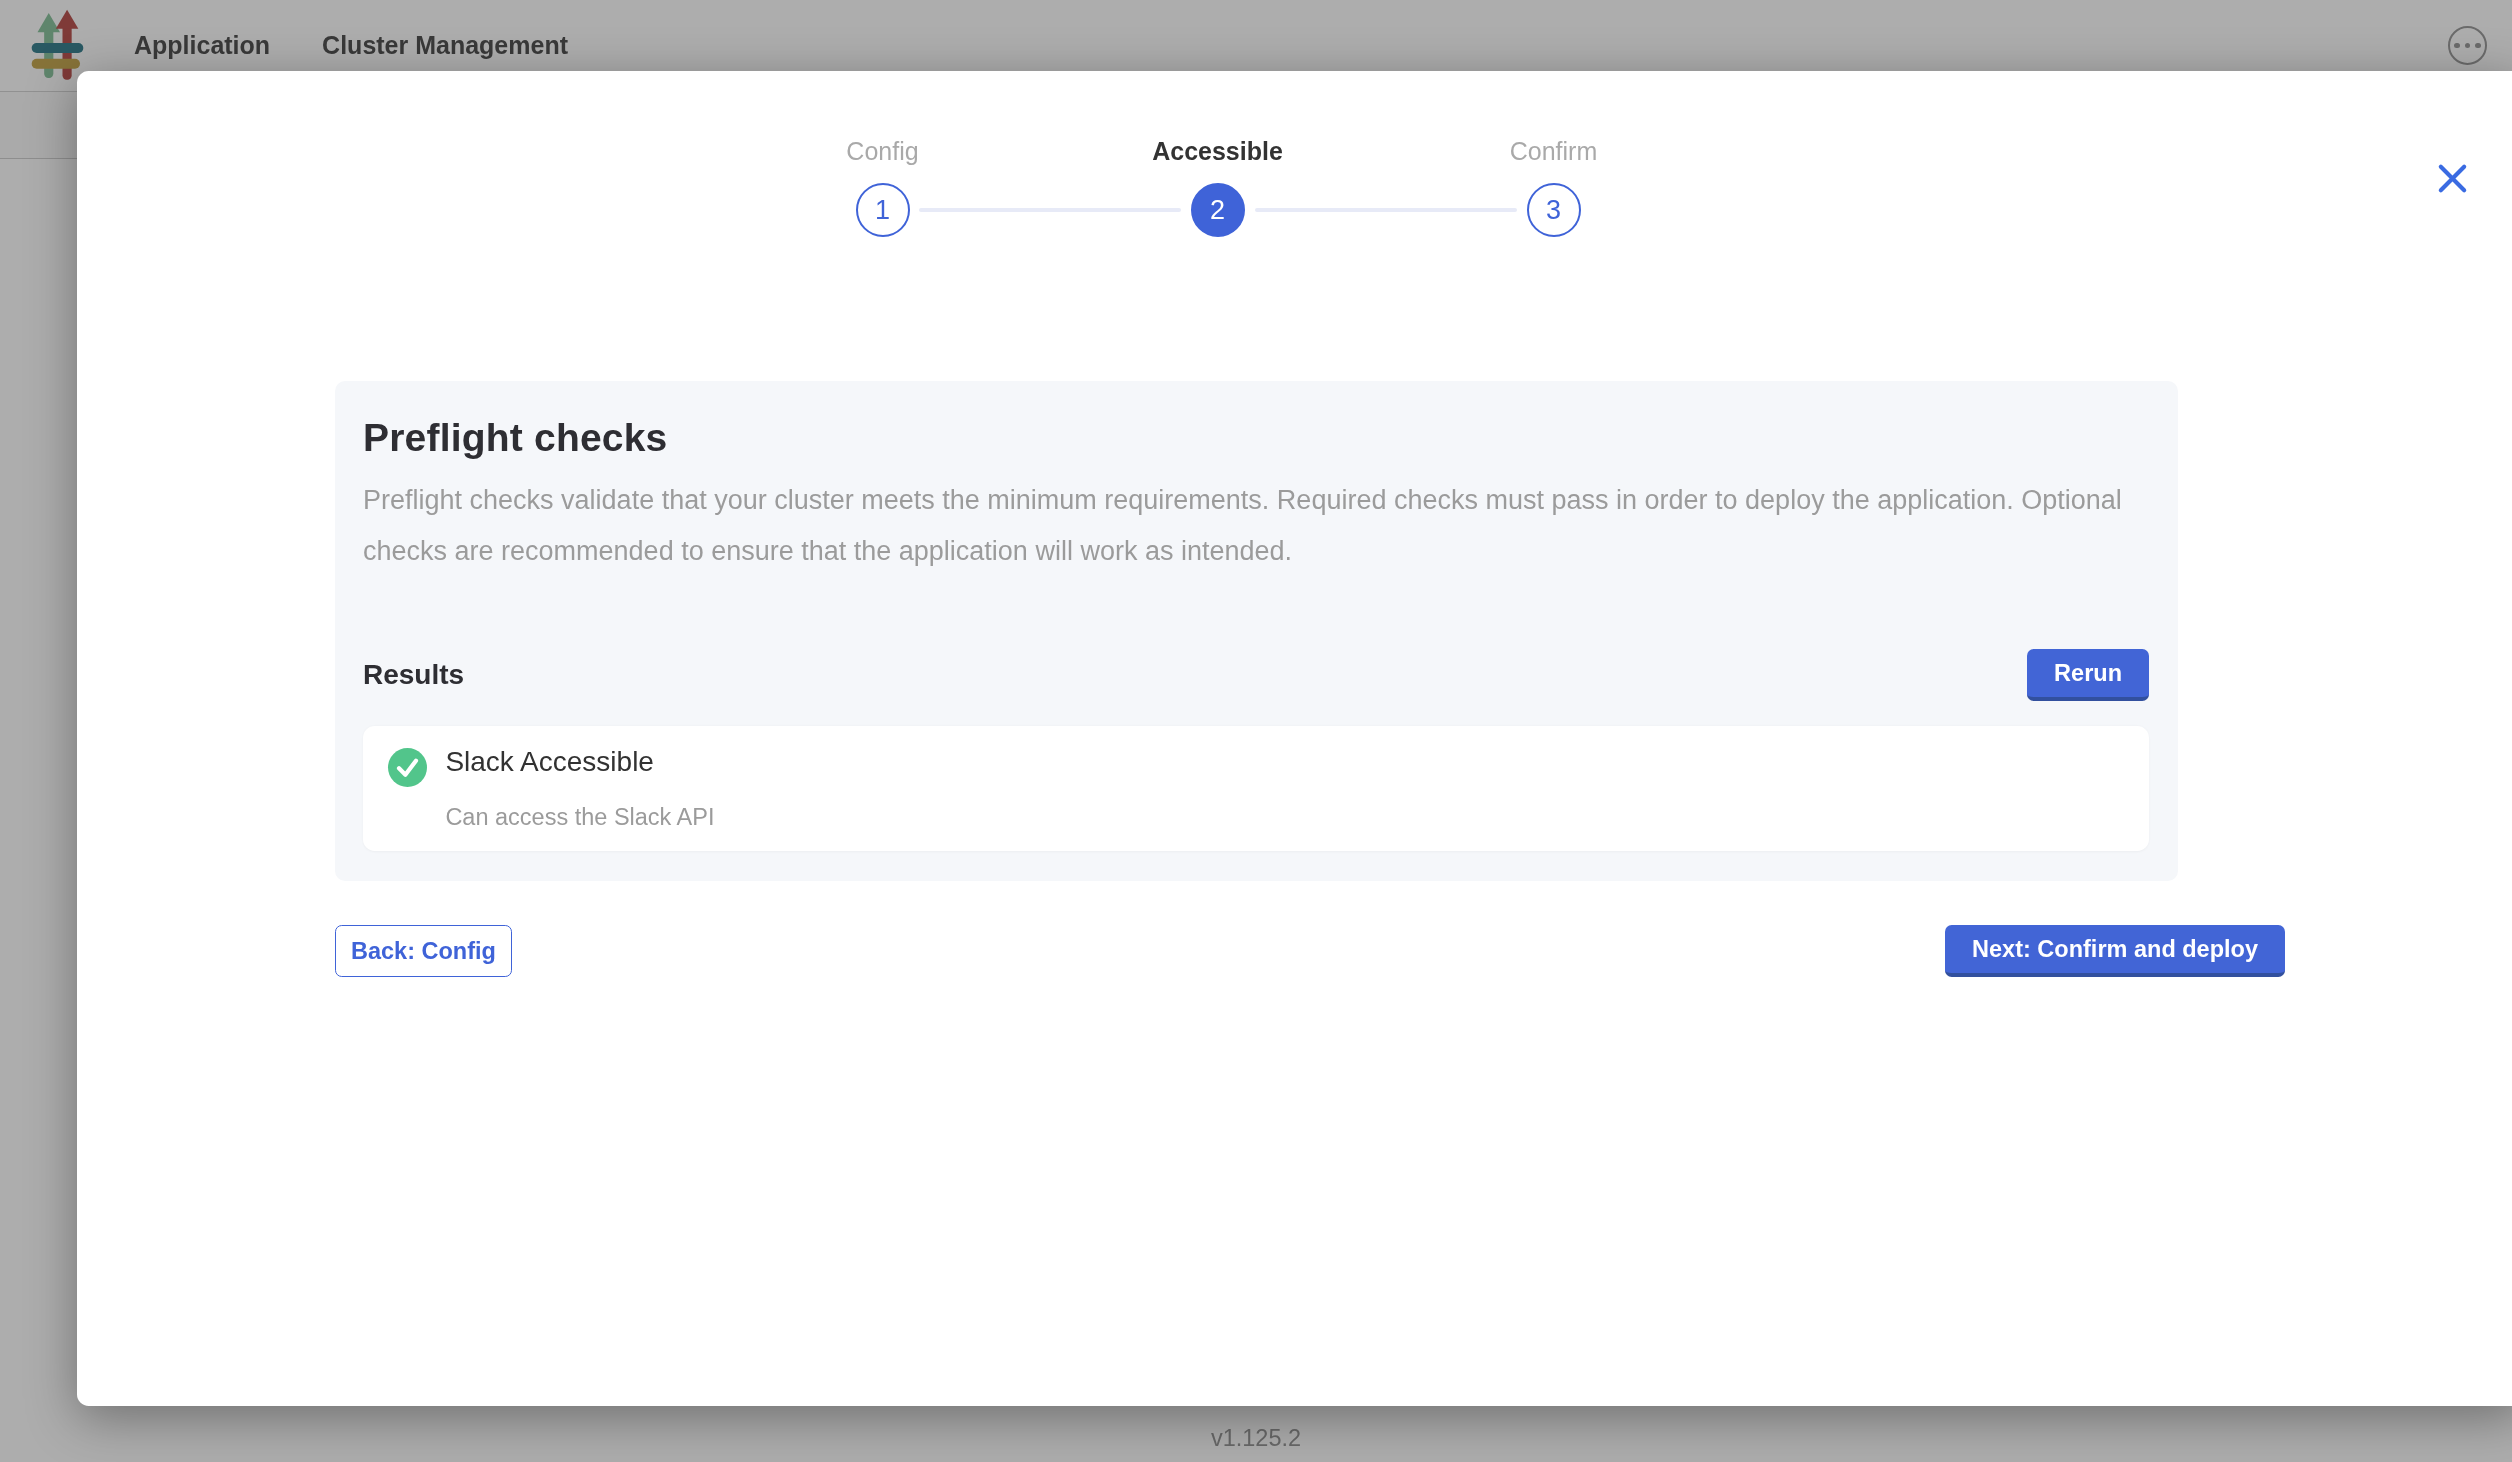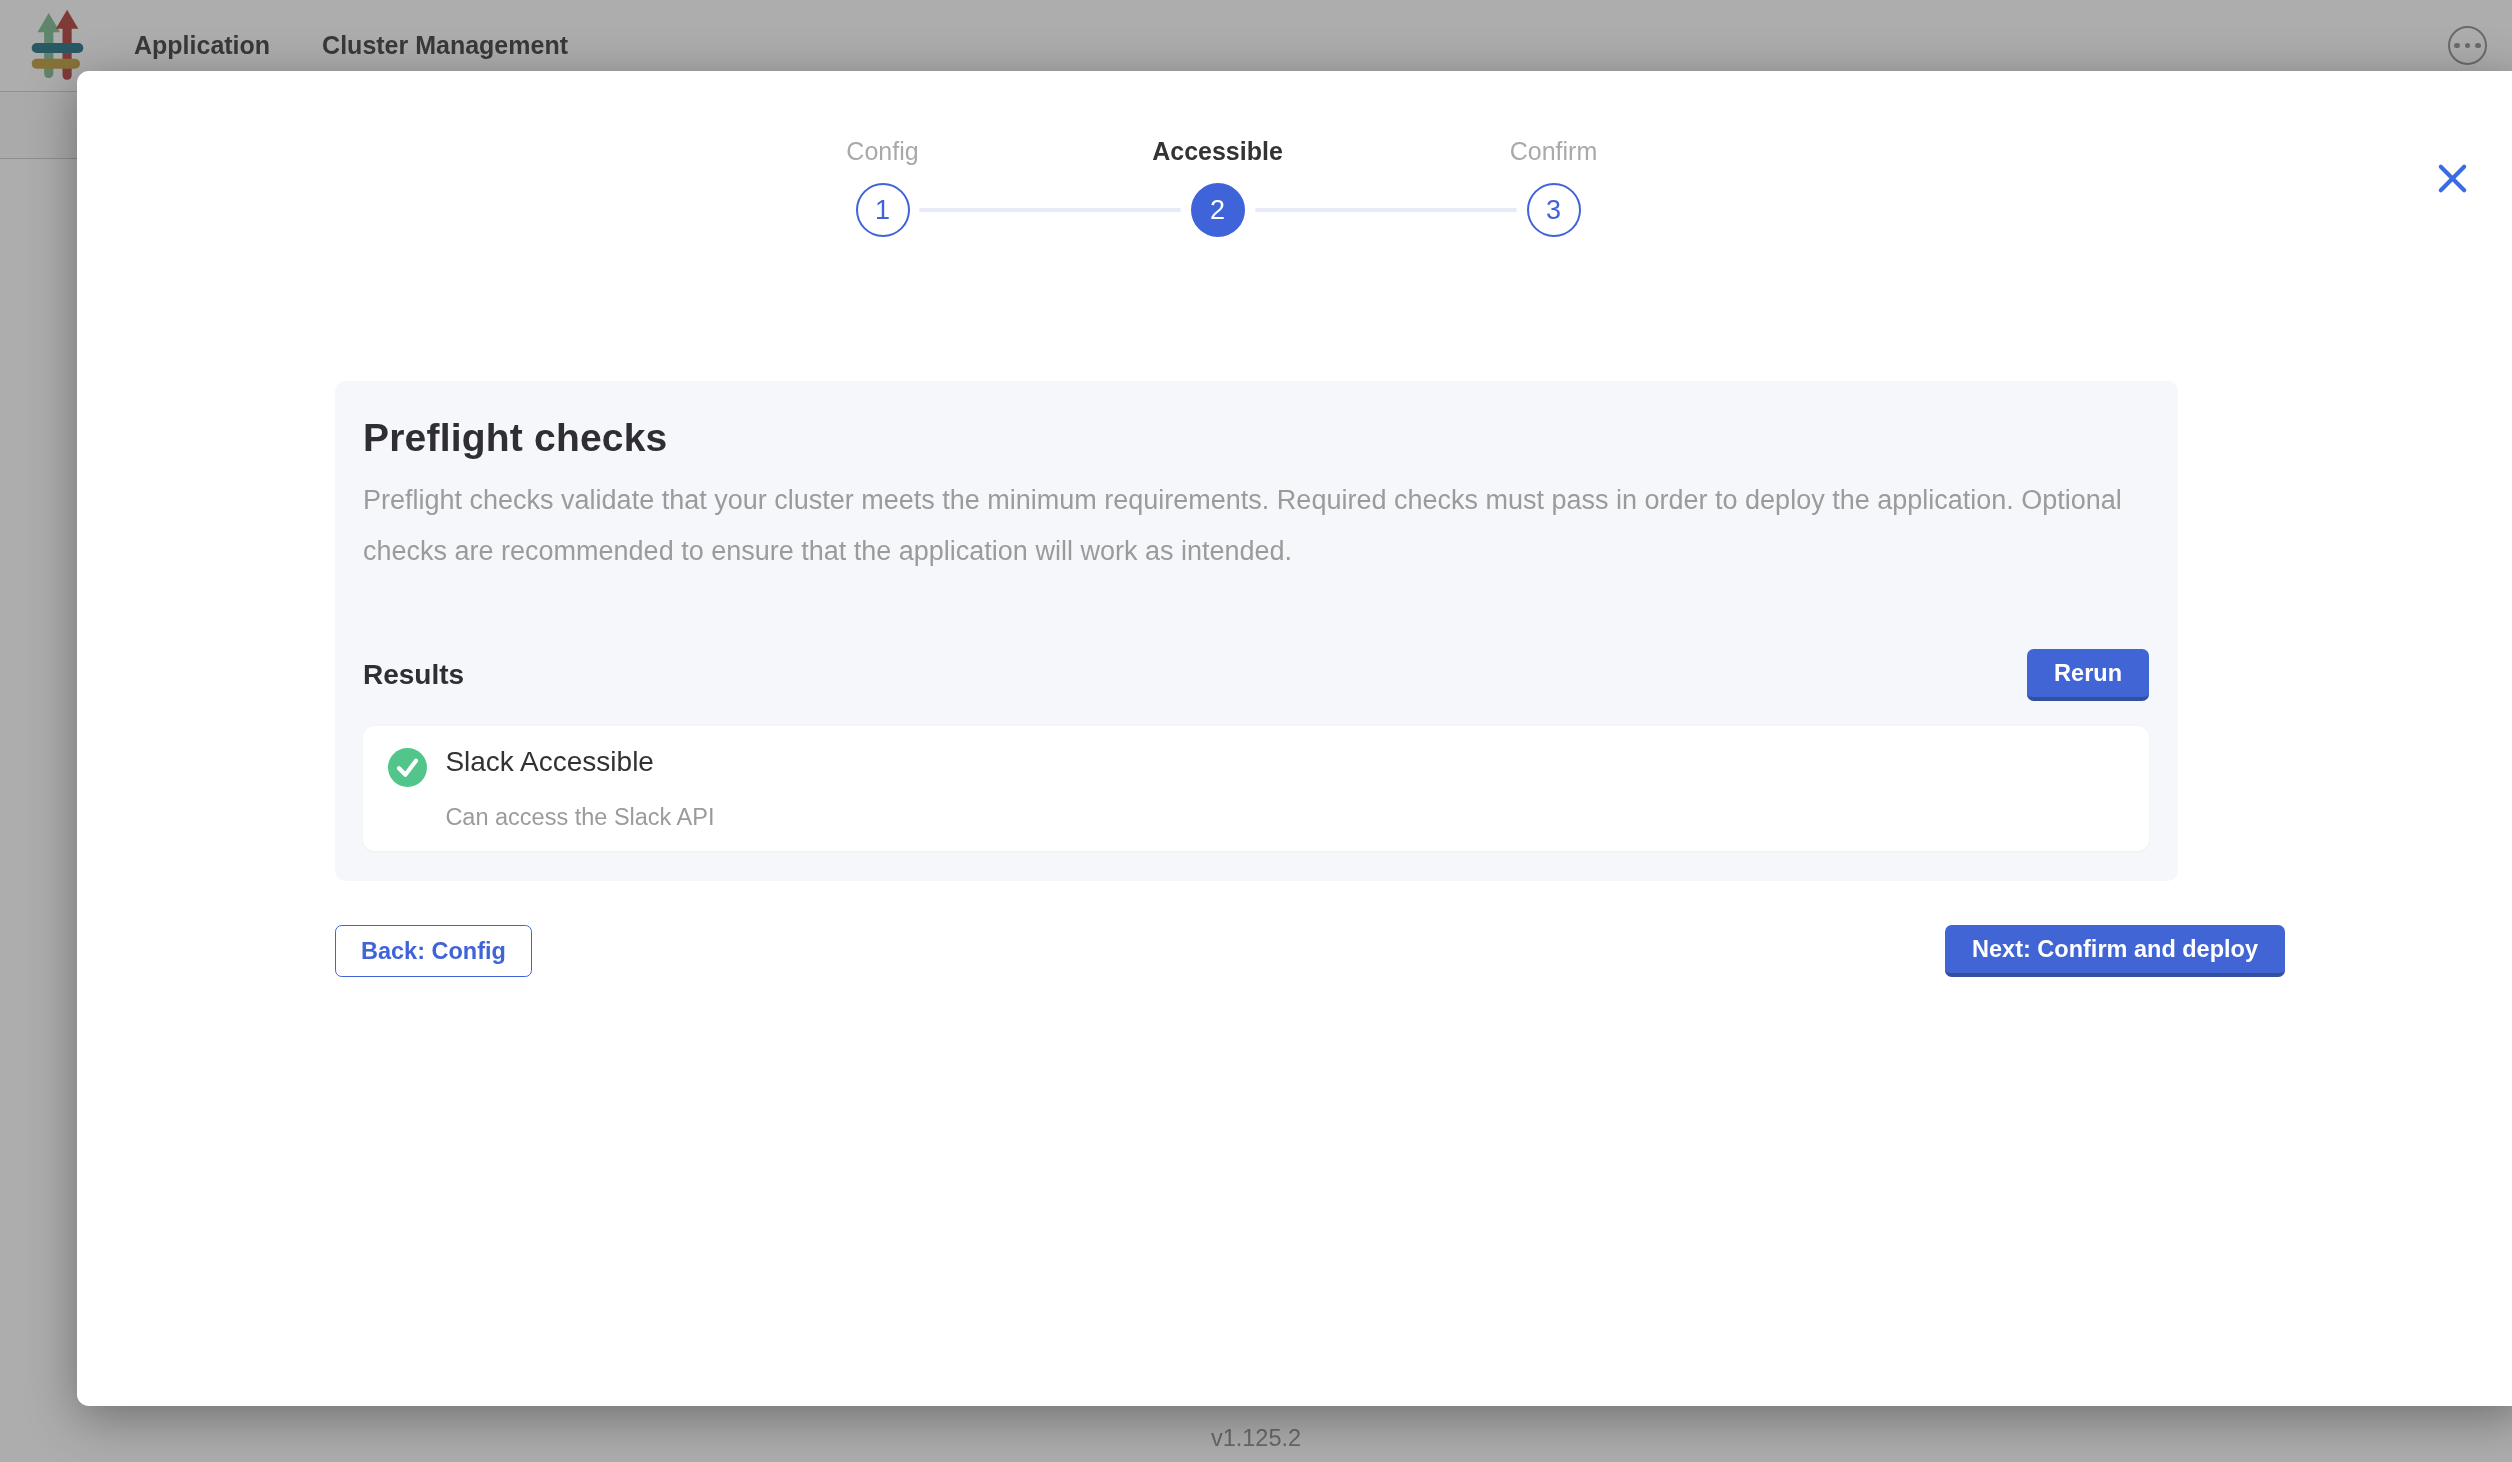--- a/index.html
+++ b/index.html
@@ -96,21 +96,21 @@
   .check-title { font-size: 28px; font-weight: 400; color: #323232; }
   .check-detail { font-size: 23.5px; color: #9b9b9b; margin-top: 26px; }
 
   
   .footer-row {
     margin: 44px 239px 0 258px; display: flex; align-items: center; justify-content: space-between;
   }
   .btn-outline {
     background: #ffffff; color: #3f63d8; font-family: "Liberation Sans", sans-serif;
     font-size: 23.5px; font-weight: 700; border: 1.7px solid #3f63d8;
-    border-radius: 6.7px; height: 52px; padding: 0 25px; cursor: pointer;
+    border-radius: 6.7px; height: 52px; padding: 0 15px; cursor: pointer;
   }
 </style>
 </head>
 <body>
 
 <div class="page">
   <div class="navbar">
     <svg class="logo" viewBox="0 0 66 90">
       <g fill="#8cc49f">
         <rect x="17" y="16" width="11" height="68" rx="5"></rect>

